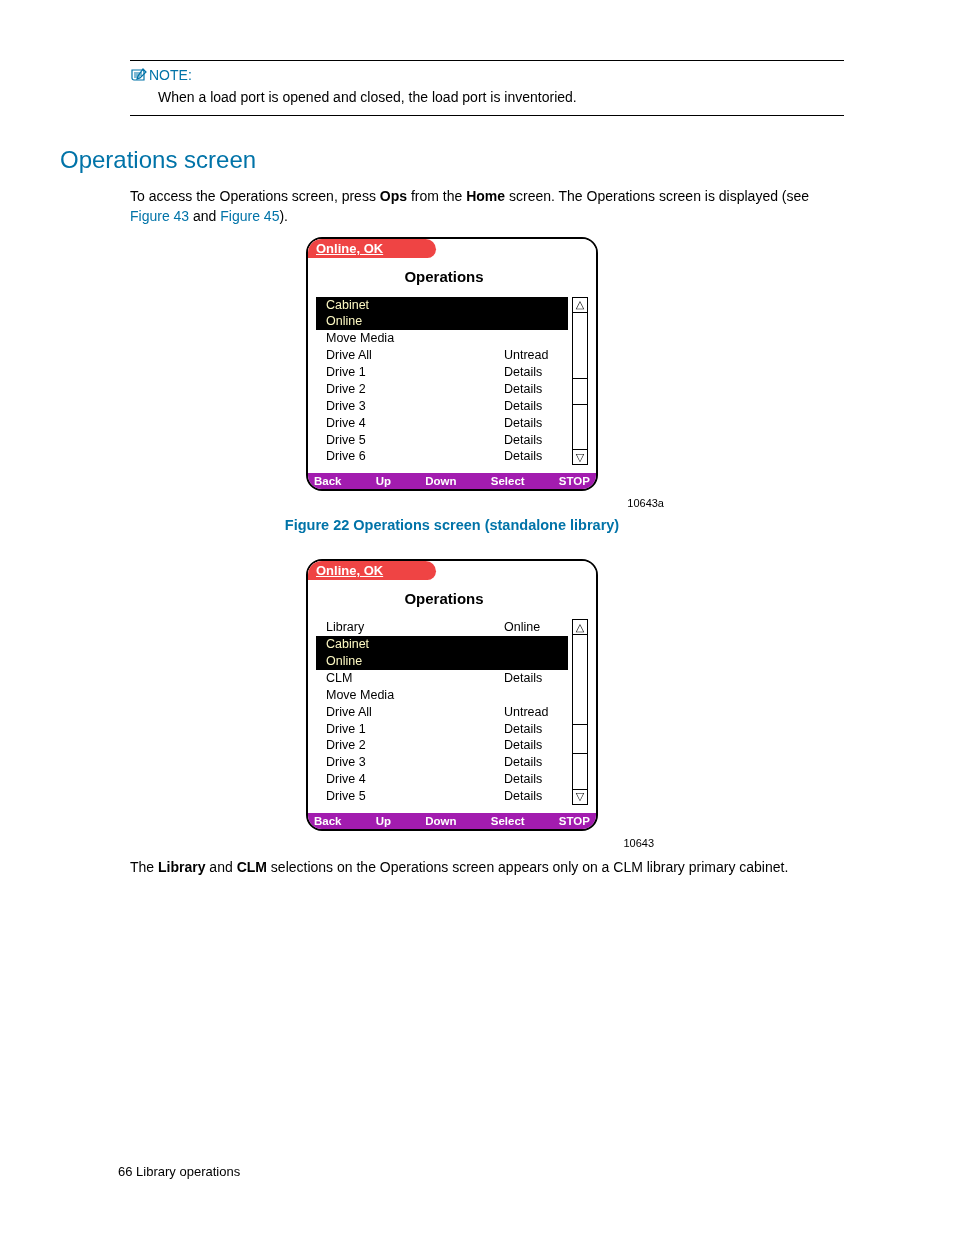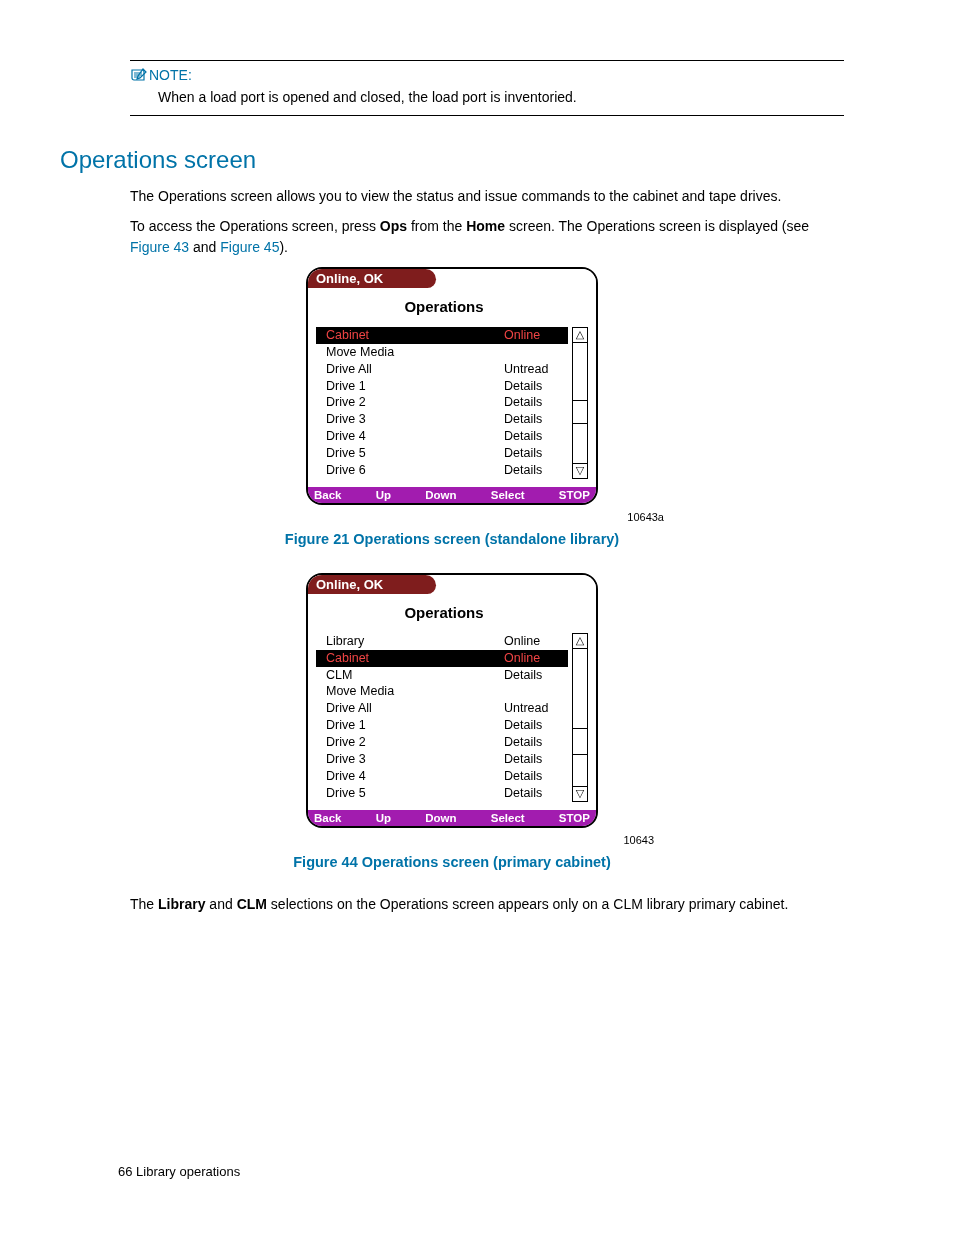--- a/index.html
+++ b/index.html
@@ -60,30 +60,31 @@
   .ocp {
     width: 292px;
     background: #fff;
     border: 2px solid #000;
     border-radius: 16px;
     box-sizing: border-box;
     overflow: hidden;
     font-family: Arial, Helvetica, sans-serif;
   }
   .ocp-statusbar {
-    background: #7f1d1d;
+    background: #ef4444;
     color: #fff;
     font-weight: bold;
     font-size: 13px;
     padding: 2px 10px;
     border-top-left-radius: 12px;
     border-top-right-radius: 12px;
     width: 110px;
     margin-left: -2px;
     border-bottom-right-radius: 10px;
+    text-decoration: underline;
   }
   .ocp-statusbar-wrap { background:#fff; }
   .ocp-title {
     text-align: center;
     font-weight: bold;
     font-size: 15px;
     padding: 10px 16px 12px 0;
   }
   .ocp-body {
     display: flex;
@@ -95,21 +96,22 @@
     font-size: 12.5px;
   }
   .ocp-row {
     display: flex;
     justify-content: space-between;
     padding: 0 4px 0 10px;
     line-height: 1.35;
   }
   .ocp-row.selected {
     background: #000;
-    color: #ef4444;
+    color: #fef9c3;
+    flex-direction: column;
   }
   .ocp-row .left { text-align: left; }
   .ocp-row .right { text-align: left; min-width: 60px; }
   .ocp-scroll {
     width: 16px;
     display: flex;
     flex-direction: column;
     justify-content: space-between;
     align-items: stretch;
   }
@@ -179,21 +181,20 @@
         <path d="M4 6 h8 M4 8 h8 M4 10 h6" stroke="#0073a8" stroke-width="1"></path>
         <path d="M13 2 l3 3 -6 6 -3 1 1 -3 z" fill="none" stroke="#0073a8" stroke-width="1.2"></path>
       </svg>
       <span>NOTE:</span>
     </div>
     <div class="note-body">When a load port is opened and closed, the load port is inventoried.</div>
   </div>
 
   <h2 class="section-title">Operations screen</h2>
 
-  <p class="body-text">The Operations screen allows you to view the status and issue commands to the cabinet and tape drives.</p>
 
   <p class="body-text">
     <span>To access the Operations screen, press </span><b>Ops</b><span> from the </span><b>Home</b><span> screen. The Operations screen is displayed (see </span><span class="link">Figure 43</span><span> and </span><span class="link">Figure 45</span><span>).</span>
   </p>
 
   <div class="figure-wrap">
     <div class="ocp">
       <div class="ocp-statusbar-wrap">
           <div class="ocp-statusbar">Online, OK</div>
         </div>
@@ -247,21 +248,21 @@
       </div>
       <div class="ocp-btnbar">
         <span>Back</span>
         <span>Up</span>
         <span>Down</span>
         <span>Select</span>
         <span>STOP</span>
       </div>
     </div>
     <div class="fig-id">10643a</div>
-    <div class="fig-caption">Figure 21 Operations screen (standalone library)</div>
+    <div class="fig-caption">Figure 22 Operations screen (standalone library)</div>
   </div>
 
   <div class="figure-wrap">
     <div class="ocp">
       <div class="ocp-statusbar-wrap">
           <div class="ocp-statusbar">Online, OK</div>
         </div>
       <div class="ocp-title">Operations</div>
       <div class="ocp-body">
         <div class="ocp-list">
@@ -316,21 +317,20 @@
       </div>
       <div class="ocp-btnbar">
         <span>Back</span>
         <span>Up</span>
         <span>Down</span>
         <span>Select</span>
         <span>STOP</span>
       </div>
     </div>
     <div class="fig-id" style="margin-right:190px">10643</div>
-    <div class="fig-caption">Figure 44 Operations screen (primary cabinet)</div>
   </div>
 
   <p class="body-text">
     <span>The </span><b>Library</b><span> and </span><b>CLM</b><span> selections on the Operations screen appears only on a CLM library primary cabinet.</span>
   </p>
 
   <div class="footer">
     <span class="pn">66</span>
     <span>Library operations</span>
   </div>

